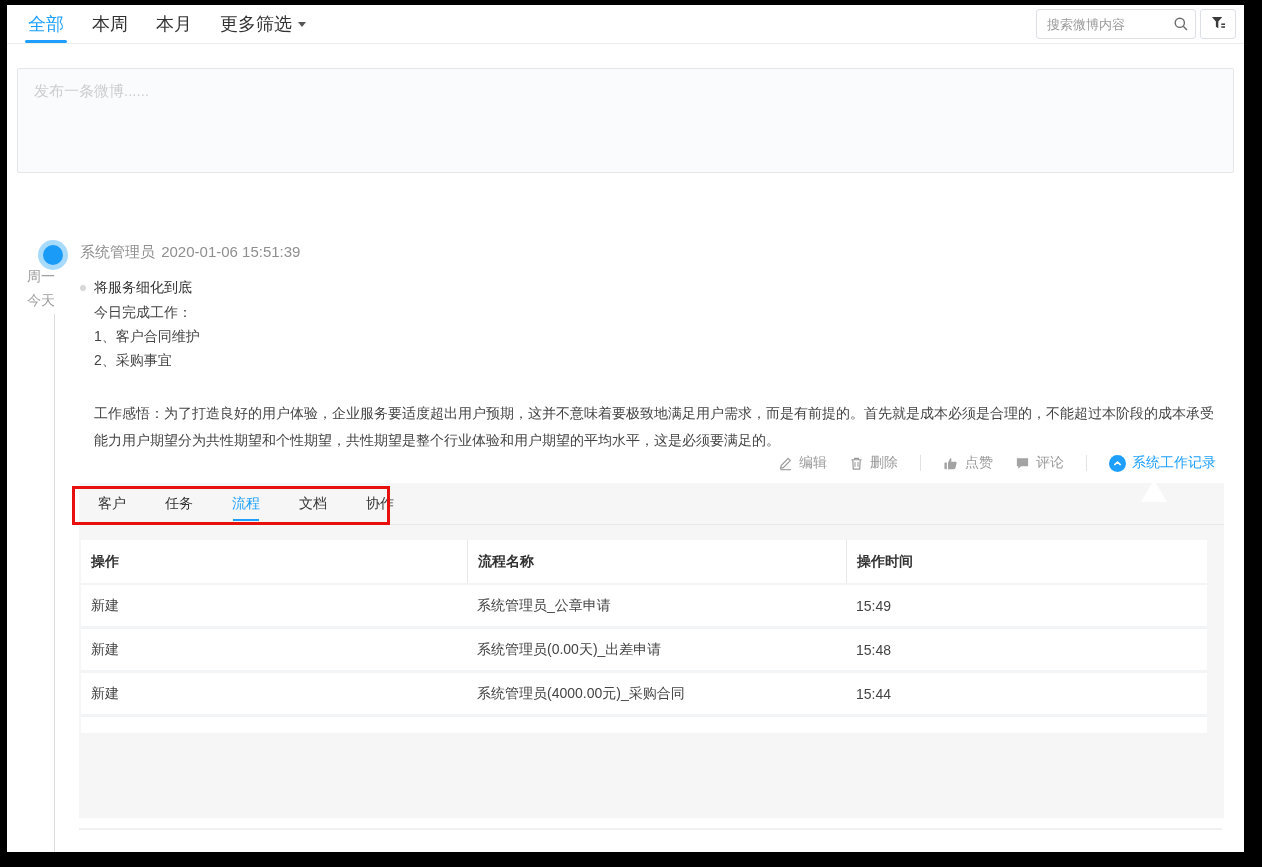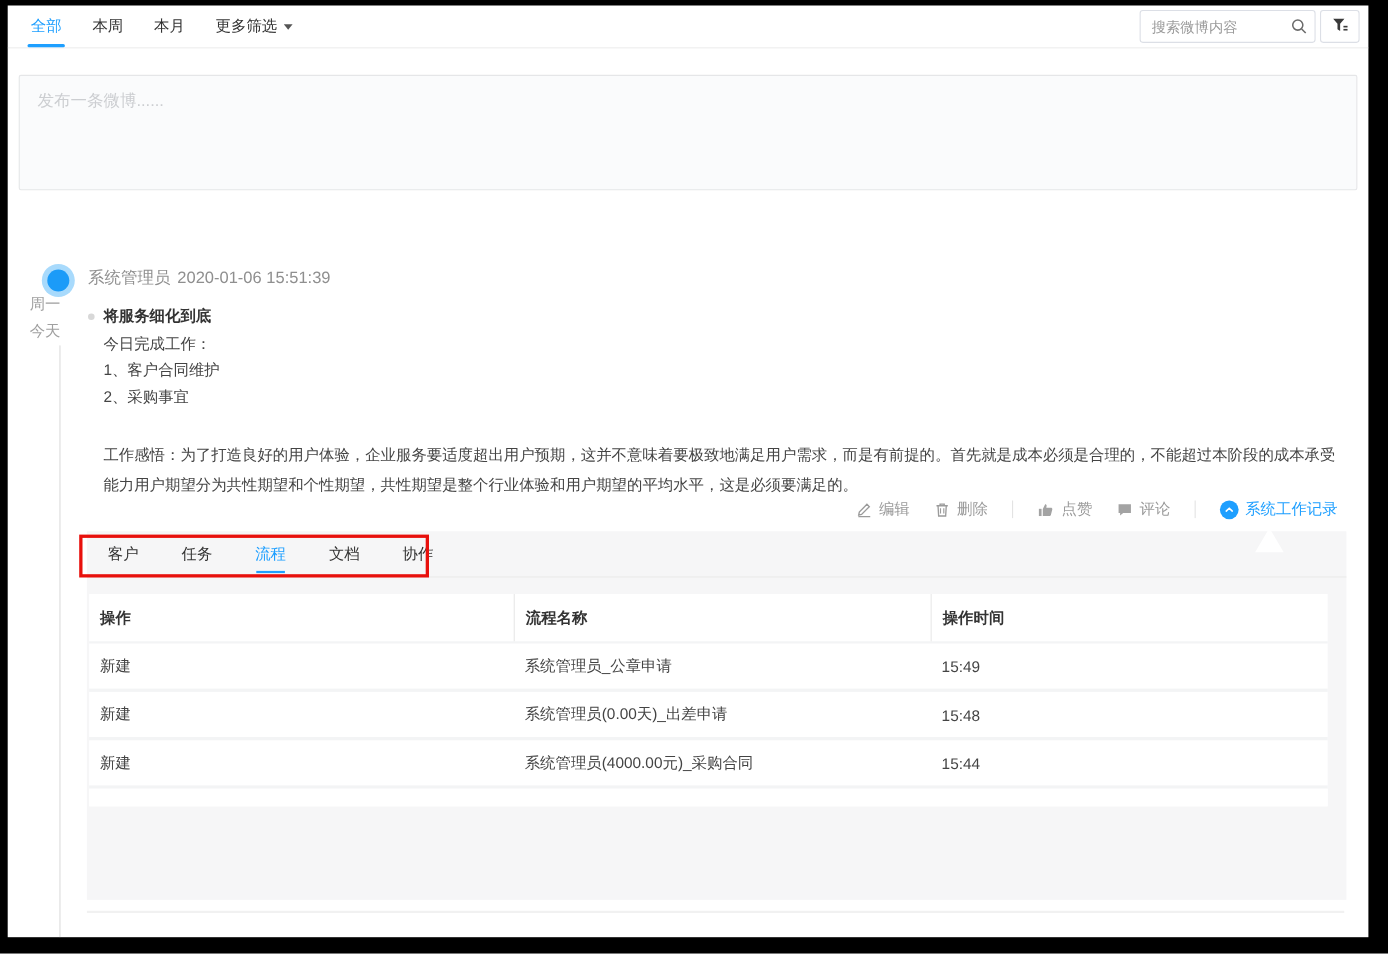--- a/index.html
+++ b/index.html
@@ -4,21 +4,21 @@
 <style>
   * { margin:0; padding:0; box-sizing:border-box; font-family:"Liberation Sans","DejaVu Sans",sans-serif; }
   body { background:#fff; }
   .frame { position:relative; width:1262px; height:867px; background:#000; overflow:hidden; }
   .page  { position:absolute; left:7px; top:5px; width:1237px; height:847px; background:#fff; overflow:hidden; }
 
   
   .topbar { position:relative; height:39px; border-bottom:1px solid #ededed;
             display:flex; align-items:center; padding:0 8px 0 21px; }
   .nav-tabs { display:flex; gap:28px; height:100%; align-items:center; }
-  .nav-tab { position:relative; font-size:14px; color:#333; cursor:pointer;
+  .nav-tab { position:relative; font-size:18px; color:#333; cursor:pointer;
              height:100%; display:flex; align-items:center; }
   .nav-tab.active { color:#1e9fff; }
   .nav-tab.active::after { content:""; position:absolute; left:-3px; right:-3px; bottom:0;
              height:3px; background:#1e9fff; border-radius:2px; }
   .caret-down { width:0; height:0; margin-left:6px; border-left:4px solid transparent;
              border-right:4px solid transparent; border-top:5px solid #555; }
   .search-group { margin-left:auto; display:flex; gap:4px; align-items:center; }
   .search-box { position:relative; width:160px; height:30px; }
   .search-box input { width:100%; height:100%; border:1px solid #dcdfe6; border-radius:3px;
              padding:0 30px 0 10px; font-size:13px; color:#333; outline:none; }
@@ -41,21 +41,21 @@
   .rail-week { top:263px; }
   .rail-today { top:287px; }
   .timeline { position:absolute; left:47px; top:309px; bottom:0; width:1px; background:#dcdcdc; }
 
   
   .post { position:absolute; left:73px; top:238px; width:1144px; }
   .post-head { font-size:15px; color:#8f8f8f; }
   .post-head .author { margin-right:2px; }
   .post-title-row { margin-top:17px; display:flex; align-items:center; }
   .title-bullet { width:6px; height:6px; border-radius:50%; background:#d8d8d8; margin-right:8px; }
-  .post-title { font-size:14px; font-weight:bold; color:#333; }
+  .post-title { font-size:14px; font-weight:normal; color:#333; }
   .post-lines { margin-left:14px; margin-top:3px; }
   .post-line { font-size:14px; color:#444; line-height:24px; }
   .post-summary { margin-left:14px; margin-top:28px; font-size:14px; color:#444; line-height:27px; }
 
   
   .actions { display:flex; justify-content:flex-end; align-items:center;
              gap:22px; padding-right:8px; }
   .act { display:flex; align-items:center; gap:6px; font-size:14px; color:#9b9b9b; cursor:pointer; }
   .act svg { display:block; }
   .act-sep { width:1px; height:16px; background:#e3e3e3; }

